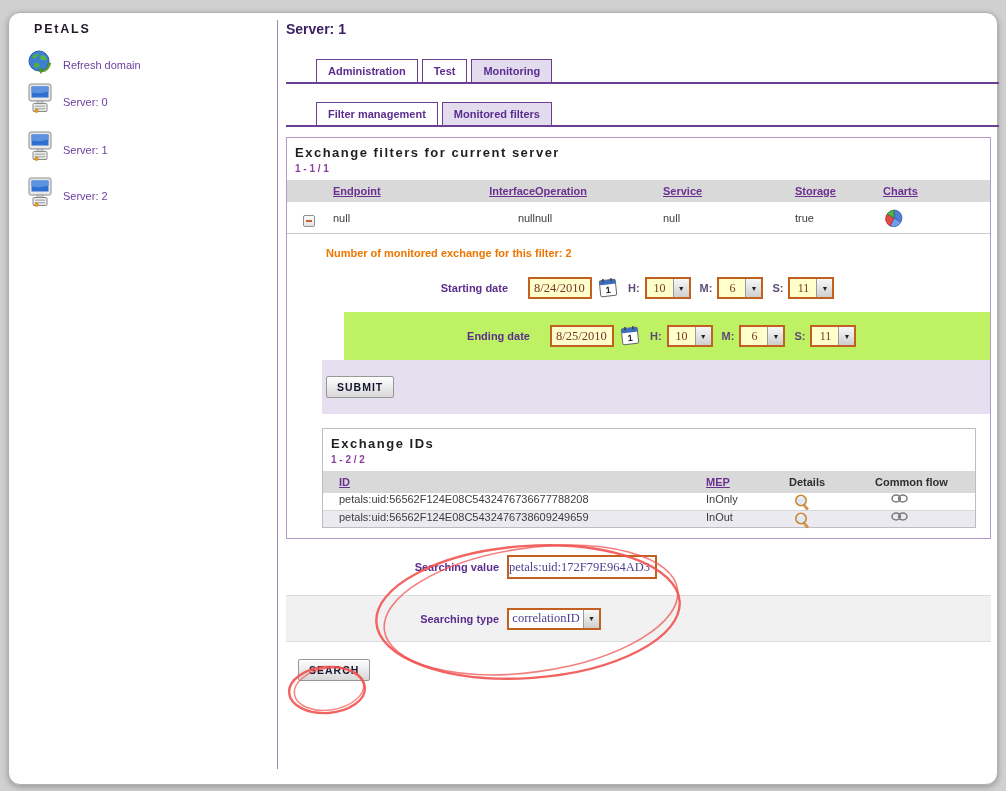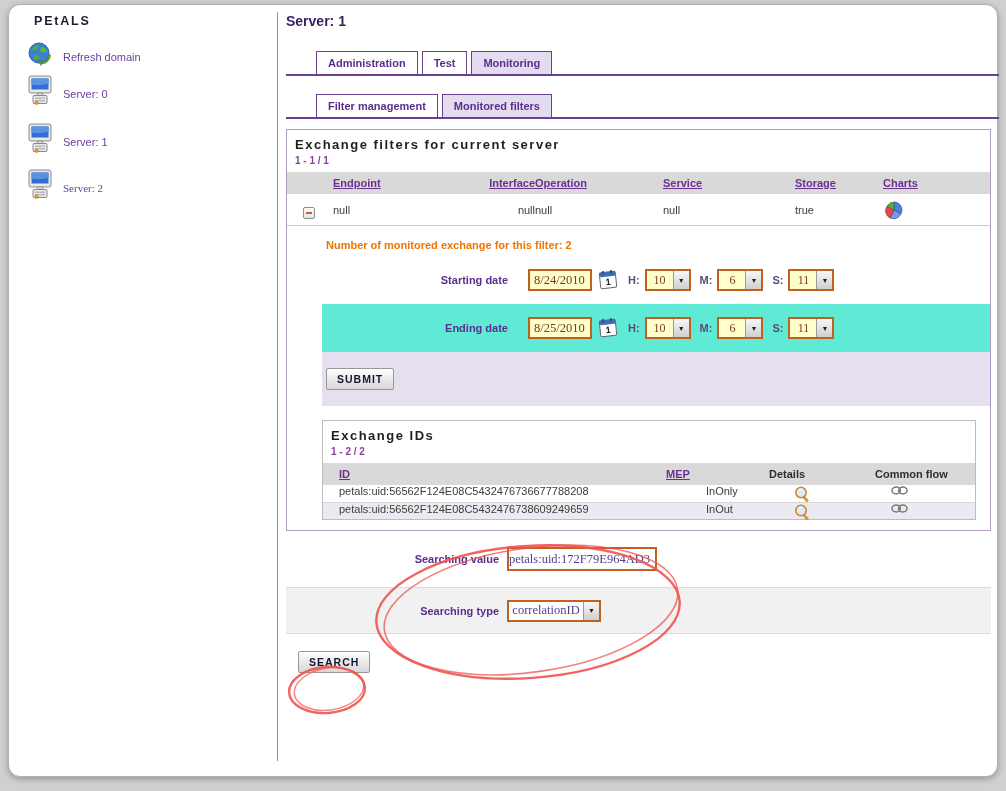--- a/index.html
+++ b/index.html
@@ -1,30 +1,30 @@
 <!DOCTYPE html>
 <html><head>
 <meta charset="utf-8">
 <style>
   * { margin:0; padding:0; box-sizing:border-box; }
   html,body { width:1006px; height:791px; }
   body { background:#d0d0d0; font-family:"Liberation Sans","DejaVu Sans",sans-serif; position:relative; overflow:hidden; }
 
-  .card { position:absolute; left:8px; top:4px; width:990px; height:773px;
+  .card { position:absolute; left:8px; top:12px; width:990px; height:773px;
           background:#ffffff; border:1px solid #b0b0b0; border-radius:12px;
           box-shadow:0 2px 6px rgba(0,0,0,.28); }
 
   
   .vdivider { position:absolute; left:268px; top:7px; width:1px; height:749px; background:#9d87b5; }
   .brand { position:absolute; left:25px; top:9px; font-size:12.5px; font-weight:bold;
            letter-spacing:1.8px; color:#241a2f; }
   .side-item { position:absolute; left:17px; display:flex; align-items:center; gap:9px; cursor:pointer; }
   .side-item span.lbl { font-size:11px; color:#6b3fa0; }
   .si-refresh { top:36px; }
-  .si-s0 { top:70px; } .si-s1 { top:118px; } .si-s2 { top:164px;font-family:Liberation Serif, serif; }
+  .si-s0 { top:70px; } .si-s1 { top:118px; } .si-s2 { top:164px; }
 
   
   .content { position:absolute; left:277px; top:8px; width:713px; }
   .page-title { font-size:14px; font-weight:bold; color:#3b2064; height:20px; }
 
   .tabrow { margin-top:18px; height:25px; border-bottom:2px solid #6b4092; padding-left:30px;
             display:flex; align-items:flex-end; gap:4px; }
   .tab { height:23px; padding:0 11px; display:flex; align-items:center;
          border:1px solid #6b4092; border-bottom:none;
          font-size:11px; font-weight:bold; color:#5b2d8e; background:#ffffff; cursor:pointer; }
@@ -42,21 +42,21 @@
   .col-d { width:132px; } .col-e { width:88px; } .col-f { flex:1; }
   .hlink { font-size:11px; font-weight:bold; color:#6b3090; text-decoration:underline; cursor:pointer; }
 
   .toggle-box { width:12px; height:12px; border:1px solid #8f8f8f; background:linear-gradient(#fdfdfd,#e3e3e3);
                 display:inline-flex; align-items:center; justify-content:center; cursor:pointer; border-radius:2px; }
   .toggle-box::after { content:""; width:6px; height:2px; background:#cc5d2e; display:block; }
 
   .detail { margin-left:35px; width:668px; }
   .count-text { padding:13px 0 5px 4px; font-size:11px; font-weight:bold; color:#ee7600; }
   .date-row { height:48px; display:flex; align-items:center; }
-  .date-row.alt { background:#5eead4; }
+  .date-row.alt { background:#bef264;margin-left:22px; }
   .dr-label { width:186px; text-align:right; font-size:11px; font-weight:bold; color:#5b2d8e; }
   .date-input { margin-left:20px; width:64px; height:22px; border:2px solid #c2601f; background:#ffffcc;
                 font-family:"Liberation Serif","DejaVu Serif",serif; font-size:12.5px; color:#7a3526;
                 padding:0 4px; }
   .cal-btn { margin-left:6px; cursor:pointer; background:none; border:none; display:flex; }
   .t-lbl { margin-left:9px; font-size:11px; font-weight:bold; color:#5e4b75; }
   .combo { margin-left:5px; display:inline-flex; height:22px; border:2px solid #c2601f; cursor:pointer; }
   .combo .val { width:26px; background:#ffffcc; display:flex; align-items:center; justify-content:center;
                 font-family:"Liberation Serif","DejaVu Serif",serif; font-size:12px; color:#7a3526; }
   .combo .arrow { width:16px; background:linear-gradient(#f8f8f8,#cfcfcf); border-left:1px solid #9a9a9a;
@@ -66,21 +66,21 @@
          background:linear-gradient(#fefefe,#d7d7d7); box-shadow:inset 0 1px 0 #fff;
          font-family:"Liberation Sans","DejaVu Sans",sans-serif; font-size:10.5px; font-weight:bold;
          letter-spacing:1px; color:#161630; cursor:pointer; }
   .submit-band .btn { margin-left:4px; }
 
   .ids-panel { margin-top:14px; width:654px; border:1px solid #bdbdbd; background:#fff; }
   .idt-header { height:22px; background:#d9d9d9; display:flex; align-items:center; }
   .idt-row { height:17px; display:flex; align-items:flex-start; }
   .idt-row.alt { background:#eceaf1; border-top:1px solid #d7d7d7; }
   .ic-id { flex:1; padding-left:16px; } .ic-mep { width:83px; } .ic-det { width:86px; } .ic-cf { width:100px; }
-  .hdark { font-size:11px; font-weight:bold; color:#2e2e2e;margin-left:20px; }
+  .hdark { font-size:11px; font-weight:bold; color:#2e2e2e; }
   .cell-txt { font-size:11px; color:#3c3c3c; }
   .icon-btn { background:none; border:none; cursor:pointer; display:flex; }
 
   .search-row { height:56px; display:flex; align-items:center; width:705px; }
   .search-row.type { height:47px; background:#f1f1f1; border-top:1px solid #dcdcdc; border-bottom:1px solid #dcdcdc; }
   .sr-label { width:213px; text-align:right; font-size:11px; font-weight:bold; color:#5b2d8e; }
   .search-input { margin-left:8px; width:150px; height:24px; border:2px solid #c2601f; background:#fff;
                   font-family:"Liberation Serif","DejaVu Serif",serif; font-size:12.5px; color:#4f3f8f; padding:0 0; }
   .combo.type-combo { margin-left:8px; }
   .combo.type-combo .val { width:74px; background:#fff; color:#4f3f8f; font-size:12.5px; }

